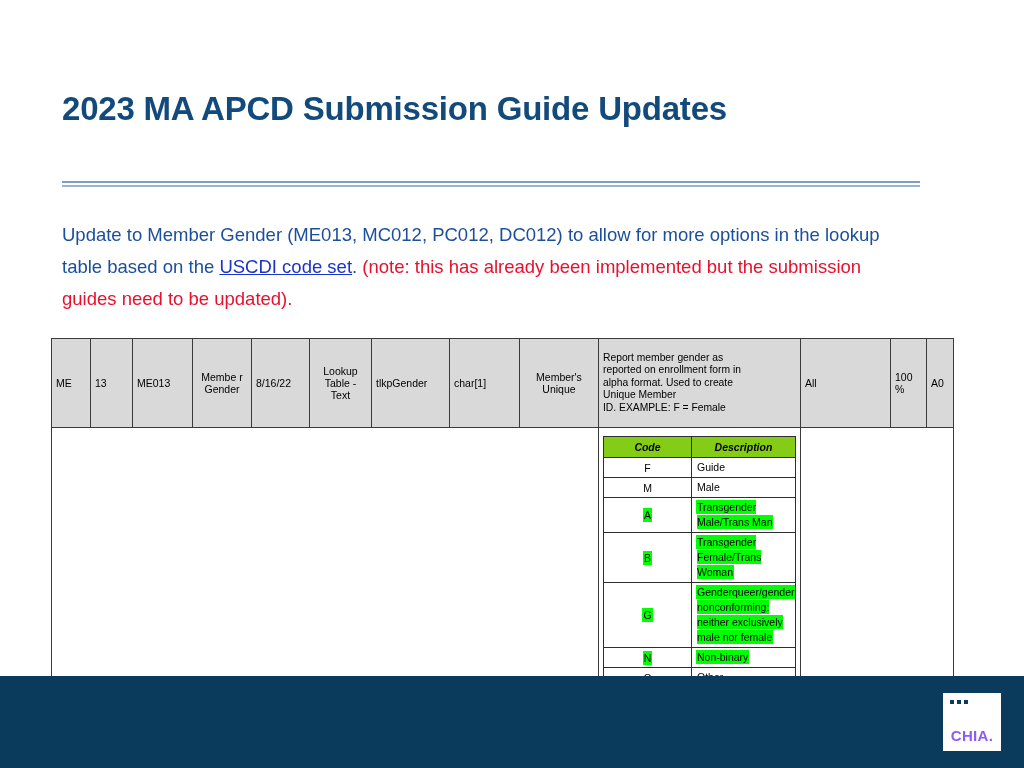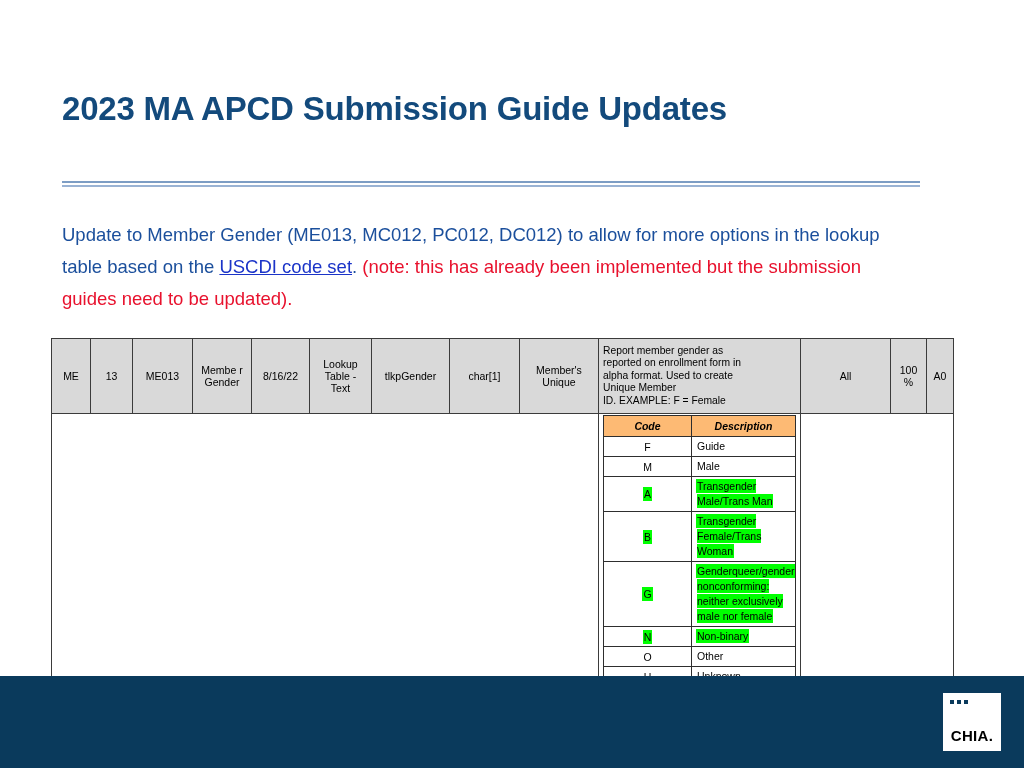--- a/index.html
+++ b/index.html
@@ -76,28 +76,28 @@
     width: 902px;
     border-collapse: collapse;
     table-layout: fixed;
     font-size: 10.5px;
     color: #000000;
     background: #ffffff;
   }
   #spec-table td {
     border: 1.5px solid #3b3b3b;
     vertical-align: middle;
-    padding: 1px 4px;
+    padding: 8px 4px;
   }
   #spec-table thead td,
   #spec-table .hdr {
     background: #d9d9d9;
     height: 72px;
   }
-  .c-center { text-align: center; }
+  .c-center { }
   .c-left { text-align: center; }
   .desc-cell {
     text-align: left;
     line-height: 12.5px;
     padding: 3px 5px;
     font-size: 10.3px;
   }
   .desc-cell b { font-weight: normal; }
   .blank-cell {
     background: #ffffff;
@@ -118,21 +118,21 @@
     table-layout: fixed;
     font-size: 10.5px;
   }
   #lookup-table td {
     border: 1.5px solid #2e2e2e;
     padding: 2px 5px;
     vertical-align: middle;
     background: #ffffff;
   }
   #lookup-table .lk-head td {
-    background: #fdba74;
+    background: #84cc16;
     font-weight: bold;
     font-style: italic;
     text-align: center;
     height: 16px;
   }
   #lookup-table .code-col {
     text-align: center;
     width: 88px;
   }
   #lookup-table .desc-col {
@@ -176,21 +176,21 @@
     background: #0a3a5c;
   }
   #chia-logo .mark {
     position: absolute;
     left: 0;
     right: 0;
     bottom: 7px;
     text-align: center;
     font-size: 15px;
     font-weight: bold;
-    color: #000000;
+    color: #8b5cf6;
     letter-spacing: 0.3px;
   }
 </style>
 </head>
 <body>
 
 <div id="slide-title">2023 MA APCD Submission Guide Updates</div>
 
 <div id="title-divider">
   <div class="rule-thick"></div>

